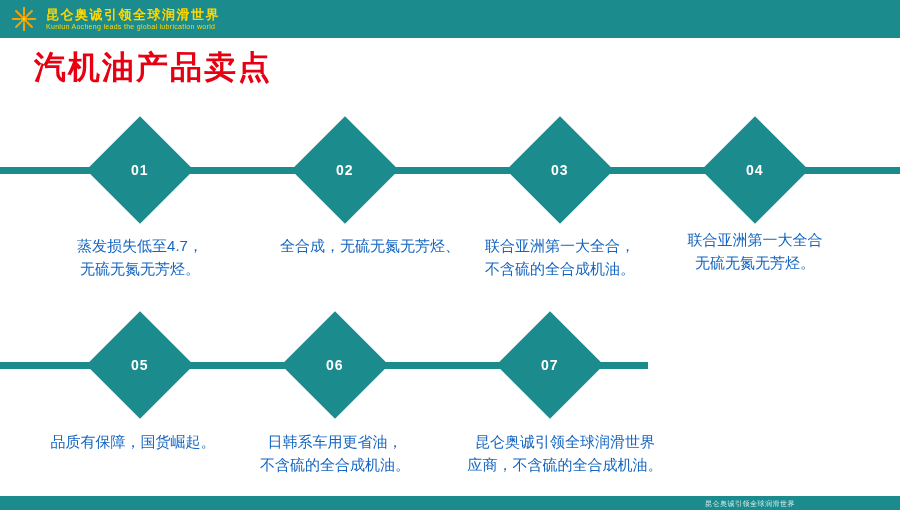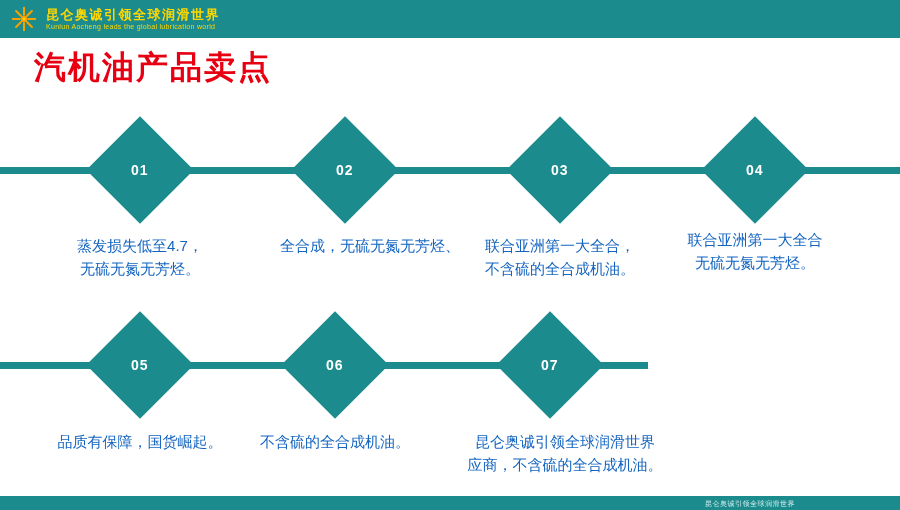--- a/index.html
+++ b/index.html
@@ -113,24 +113,25 @@
   <div class="diamond" style="left:102px; top:327px;">
     <span class="num">05</span>
   </div>
   <div class="diamond" style="left:297px; top:327px;">
     <span class="num">06</span>
   </div>
   <div class="diamond" style="left:512px; top:327px;">
     <span class="num">07</span>
   </div>
 
-  <div class="caption" style="left:25px; top:430px;">
+  <div class="caption" style="left:18px; top:430px;">
     <div>品质有保障，国货崛起。</div>
   </div>
   <div class="caption" style="left:220px; top:430px;">
+    <div>日韩系车用更省油，</div>
     <div>不含硫的全合成机油。</div>
   </div>
   <div class="caption" style="left:450px; top:430px;">
     <div>昆仑奥诚引领全球润滑世界</div>
     <div>应商，不含硫的全合成机油。</div>
   </div>
 
   <footer class="bottombar">
     <span class="footer-text">昆仑奥诚引领全球润滑世界</span>
   </footer>

